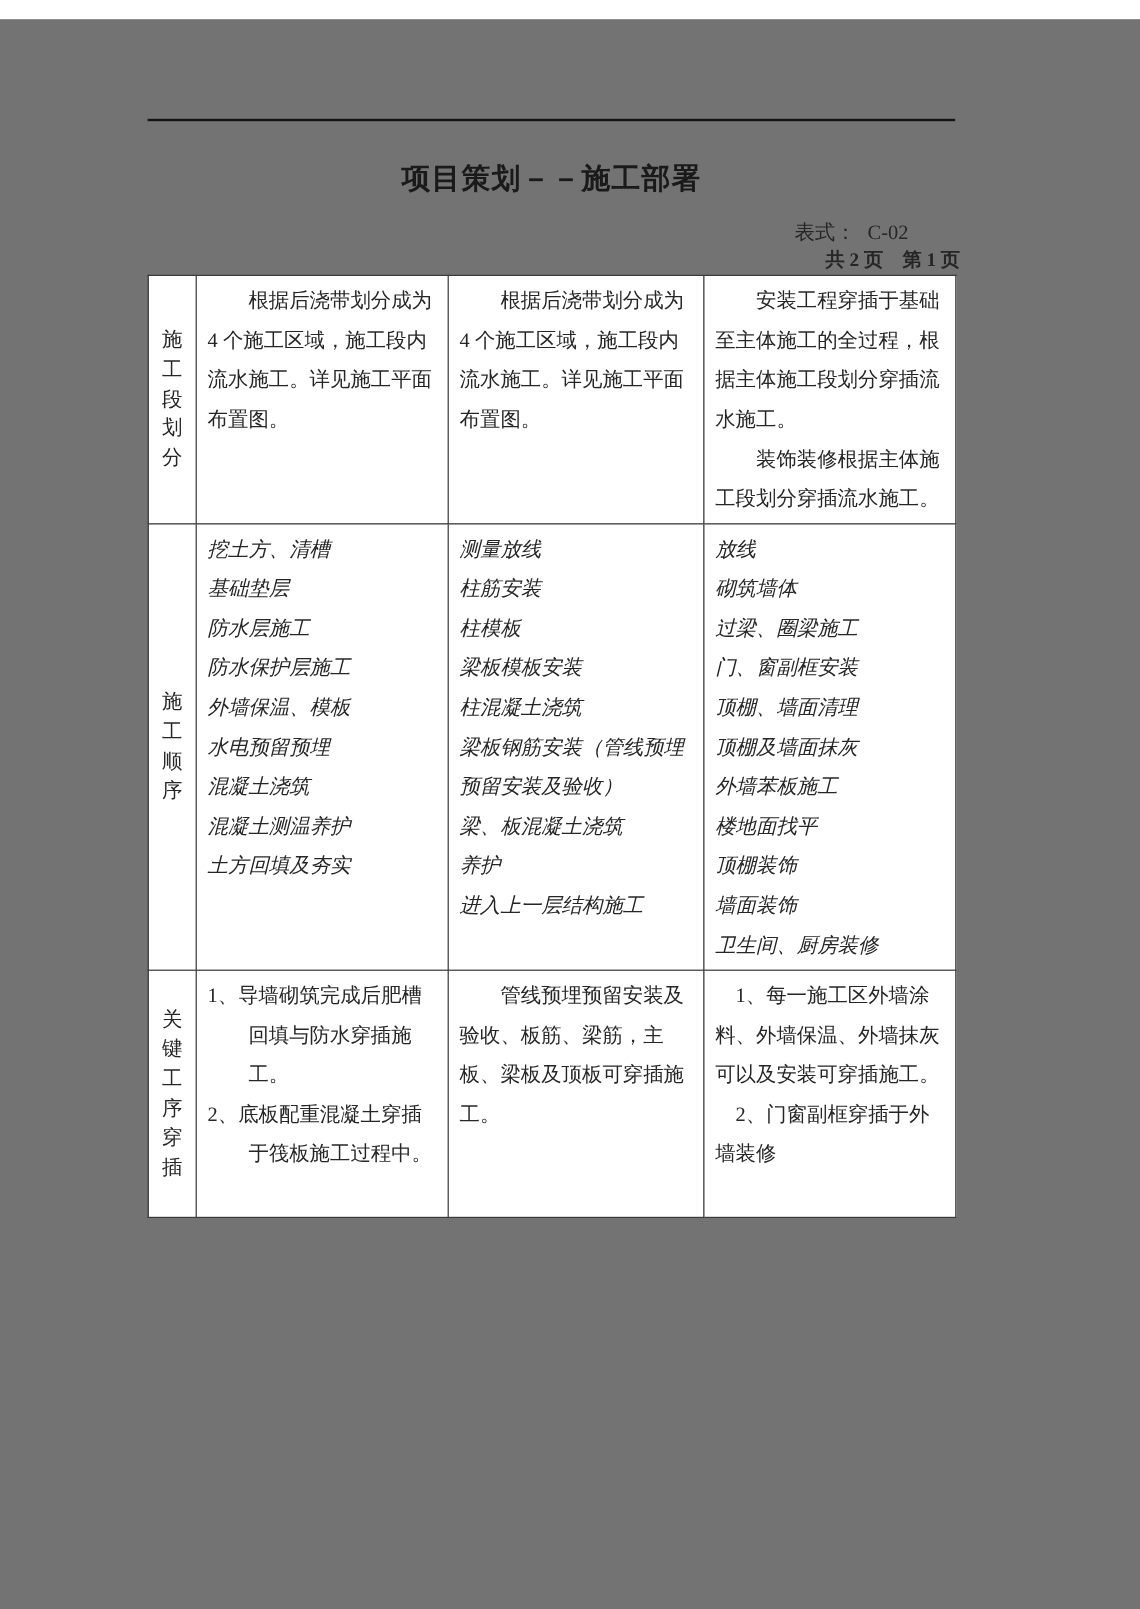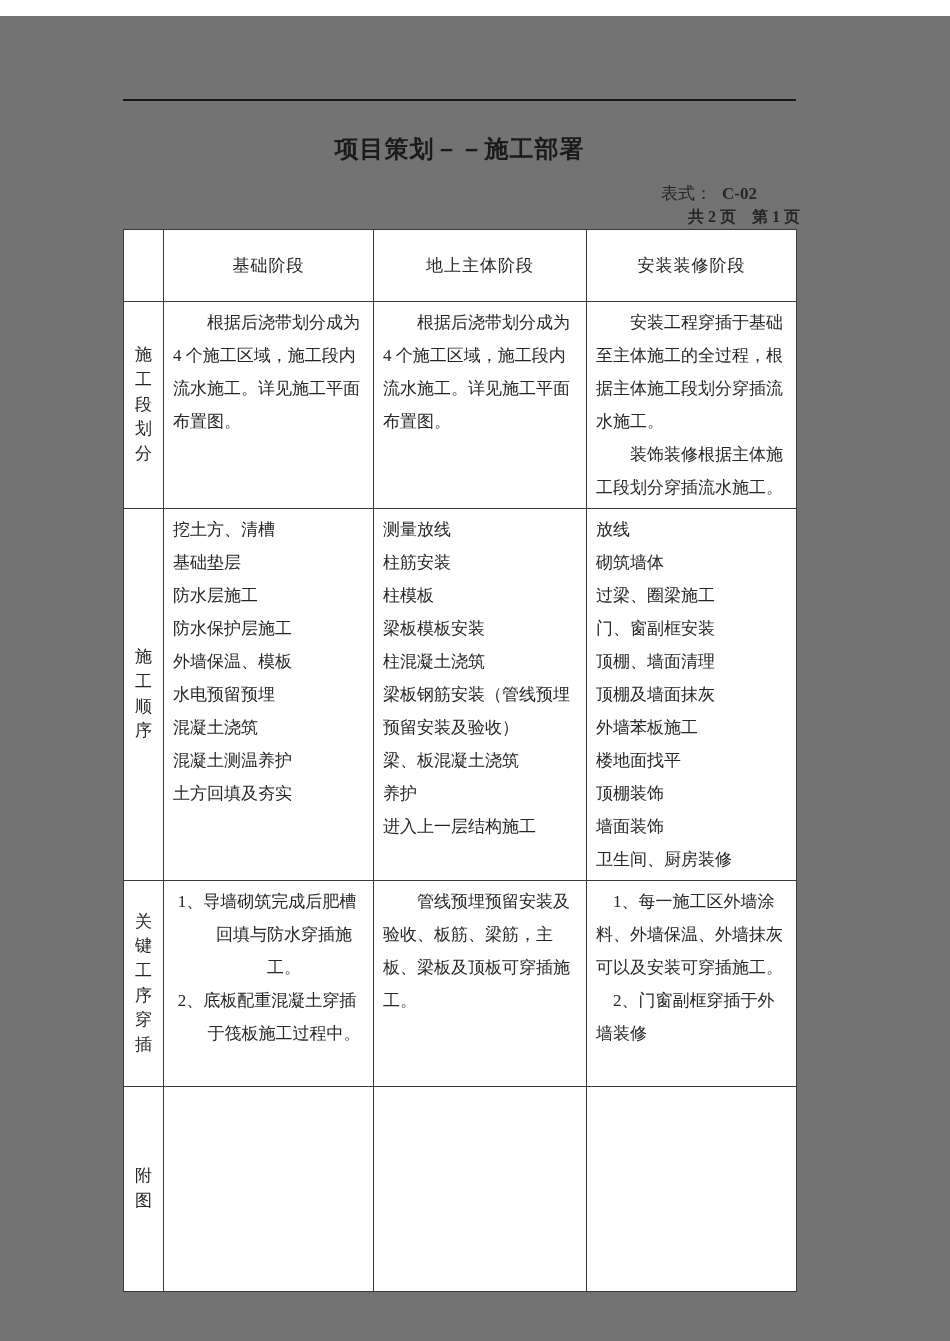--- a/index.html
+++ b/index.html
@@ -6,21 +6,21 @@
   .page{
     position:relative;width:950px;height:1341px;background:#737373;overflow:hidden;
     font-family:"Liberation Serif","DejaVu Serif",serif;color:#262626;margin-top:16px;
   }
   .top-rule{position:absolute;left:123px;top:83px;width:673px;height:2px;background:#151515;}
   .page-title{
     position:absolute;left:123px;top:117px;width:673px;text-align:center;
     font-size:24px;font-weight:bold;letter-spacing:1px;color:#1a1a1a;white-space:nowrap;
   }
   .form-line{position:absolute;top:166px;right:193px;font-size:17px;white-space:nowrap;}
-  .form-line .code{margin-left:10px;font-family:"Liberation Serif","DejaVu Serif",serif;font-weight:bold;}
+  .form-line .code{margin-left:10px;font-family:"Liberation Serif","DejaVu Serif",serif;}
   .page-line{position:absolute;top:191px;right:150px;font-size:16px;white-space:nowrap;font-weight:bold;}
   table.deploy{
     position:absolute;left:123px;top:213px;width:673px;
     border-collapse:collapse;table-layout:fixed;
   }
   table.deploy col.c-label{width:40px;}
   table.deploy col.c1{width:210px;}
   table.deploy col.c2{width:213px;}
   table.deploy col.c3{width:210px;}
   table.deploy th,table.deploy td{
@@ -35,22 +35,22 @@
   th.col-head{text-align:center;vertical-align:middle;font-size:17.5px;letter-spacing:1px;}
   td.label-cell{vertical-align:middle;text-align:center;padding:0;}
   .vlabel{
     display:inline-block;width:1.15em;word-break:break-all;
     line-height:1.45;font-size:17px;text-align:center;
   }
   td.cell{vertical-align:top;padding:4px 12px 4px 9px;line-height:33px;}
   td.cell .para{margin:0;}
   td.cell.indent2 .para{text-indent:2em;}
   td.cell.indent1 .para{text-indent:1em;}
-  td.cell.hang .para{padding-left:2em;text-indent:-2em;text-align:center;}
-  td.cell.steps .para{text-indent:0;}
+  td.cell.hang .para{padding-left:2em;text-indent:-2em;}
+  td.cell.steps .para{text-indent:0;font-style:italic;}
   .footnote{position:absolute;left:131px;top:1179px;font-size:17px;white-space:nowrap;color:#262626;}
   .bottom-strip{
     position:absolute;left:0;bottom:0;width:100%;height:7px;
     background:#f6f6f4;border-top:1px solid #ededeb;
   }
 </style>
 </head>
 <body>
 
 <div class="page">
@@ -64,26 +64,20 @@
   <div class="page-line">共 2 页　第 1 页</div>
 
   <table class="deploy">
     <colgroup>
       <col class="c-label">
         <col class="c1">
         <col class="c2">
         <col class="c3">
     </colgroup>
     <tbody>
-        <tr class="h-head">
-      <th class="col-head"></th>
-      <th class="col-head">基础阶段</th>
-      <th class="col-head">地上主体阶段</th>
-      <th class="col-head">安装装修阶段</th>
-    </tr>
 
     <tr class="h-r1">
       <td class="label-cell">
         <span class="vlabel">施工段划分</span>
       </td>
       <td class="cell indent2">
             <div class="para">根据后浇带划分成为 4 个施工区域，施工段内流水施工。详见施工平面布置图。</div>
           </td>
       <td class="cell indent2">
             <div class="para">根据后浇带划分成为 4 个施工区域，施工段内流水施工。详见施工平面布置图。</div>
@@ -145,27 +139,19 @@
           </td>
       <td class="cell indent2">
             <div class="para">管线预埋预留安装及验收、板筋、梁筋，主板、梁板及顶板可穿插施工。</div>
           </td>
       <td class="cell indent1">
             <div class="para">1、每一施工区外墙涂料、外墙保温、外墙抹灰可以及安装可穿插施工。</div>
             <div class="para">2、门窗副框穿插于外墙装修</div>
           </td>
     </tr>
 
-    <tr class="h-r4">
-      <td class="label-cell">
-        <span class="vlabel">附图</span>
-      </td>
-      <td class="cell"></td>
-      <td class="cell"></td>
-      <td class="cell"></td>
-    </tr>
   </tbody>
     </table>
 
 
   <div class="bottom-strip"></div>
 
 </div>
 
 </body></html>

